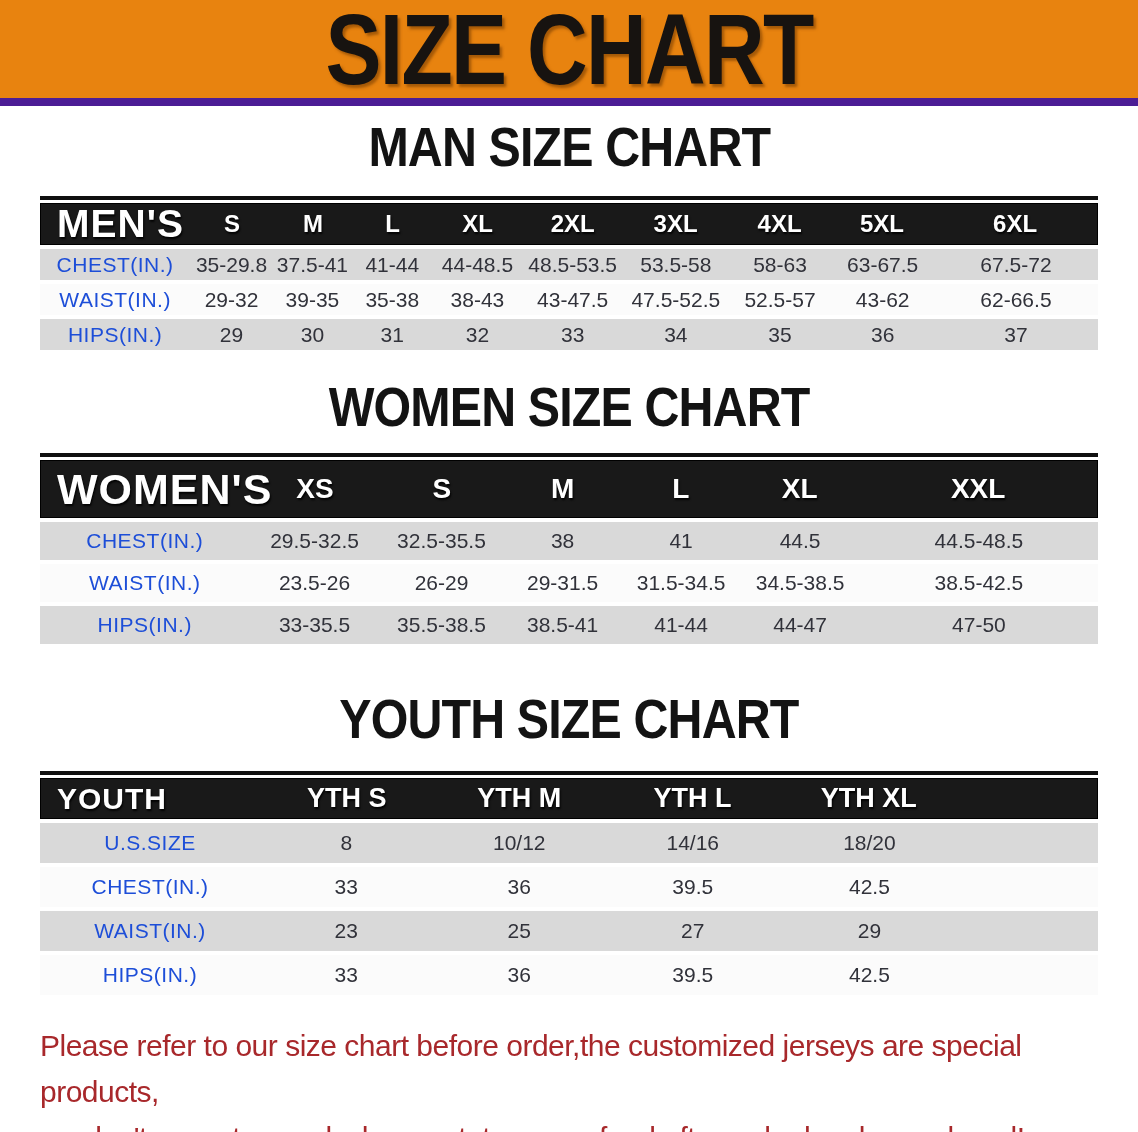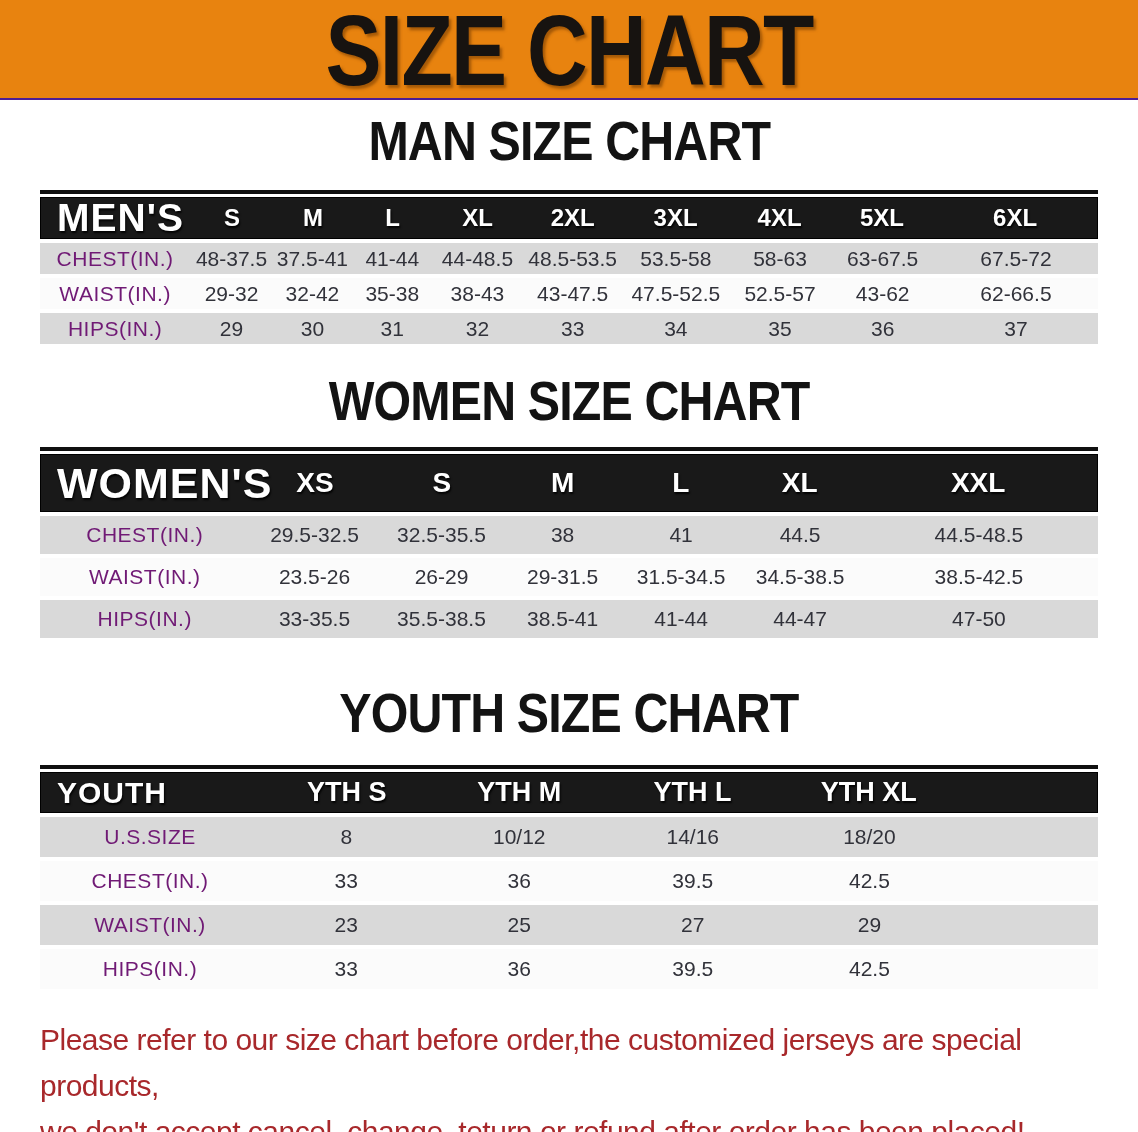--- a/index.html
+++ b/index.html
@@ -8,22 +8,22 @@
     background: #ffffff;
     font-family: "Liberation Sans", sans-serif;
     overflow: hidden;
   }
   .page { width: 1138px; height: 1132px; position: relative; }
 
   
   .banner {
     height: 98px;
     background: #E8830F;
-    border-bottom: 2px solid #4c1d95;
-    display: flex; justify-content: center;
+    border-bottom: 8px solid #4c1d95;
+    display: flex; align-items: center; justify-content: center;
   }
   .banner-title {
     font-size: 100px; font-weight: 700; line-height: 1;
     color: #171310; letter-spacing: -2px;
     transform: scale(0.84, 1.0);
     display: inline-block;
     text-shadow: 3px 3px 3px rgba(110, 55, 0, 0.55);
     white-space: nowrap;
   }
 
@@ -84,21 +84,21 @@
   .women-t .corner { font-size: 43px; }
   .youth-t .corner { font-size: 30px; }
   .size-col {
     font-weight: 600;
     text-shadow: 1px 2px 2px rgba(0,0,0,0.9);
   }
   .men-t   .size-col { font-size: 24px; }
   .women-t .size-col { font-size: 28px; }
   .youth-t .size-col { font-size: 27px; }
 
-  .rlabel { font-size: 21px; color: #701a75; letter-spacing: 0.5px; }
+  .rlabel { font-size: 21px; color: #1d4ed8; letter-spacing: 0.5px; }
   .rval   { font-size: 21px; color: #31323A; }
 
   
   .men-t .c0 { width: 14.2%; } .men-t .c1 { width: 7.8%; }
   .men-t .c2 { width: 7.5%; }  .men-t .c3 { width: 7.6%; }
   .men-t .c4 { width: 8.5%; }  .men-t .c5 { width: 9.5%; }
   .men-t .c6 { width: 10.0%; } .men-t .c7 { width: 9.7%; }
   .men-t .c8 { width: 9.7%; }  .men-t .c9 { width: 15.5%; }
 
   
@@ -142,34 +142,34 @@
       <div class="cell c3 size-col">L</div>
       <div class="cell c4 size-col">XL</div>
       <div class="cell c5 size-col">2XL</div>
       <div class="cell c6 size-col">3XL</div>
       <div class="cell c7 size-col">4XL</div>
       <div class="cell c8 size-col">5XL</div>
       <div class="cell c9 size-col">6XL</div>
     </div>
     <div class="t-row row-gray">
       <div class="cell c0 rlabel">CHEST(IN.)</div>
-      <div class="cell c1 rval">48-37.5</div>
+      <div class="cell c1 rval">35-29.8</div>
       <div class="cell c2 rval">37.5-41</div>
       <div class="cell c3 rval">41-44</div>
       <div class="cell c4 rval">44-48.5</div>
       <div class="cell c5 rval">48.5-53.5</div>
       <div class="cell c6 rval">53.5-58</div>
       <div class="cell c7 rval">58-63</div>
       <div class="cell c8 rval">63-67.5</div>
       <div class="cell c9 rval">67.5-72</div>
     </div>
     <div class="t-row row-white">
       <div class="cell c0 rlabel">WAIST(IN.)</div>
       <div class="cell c1 rval">29-32</div>
-      <div class="cell c2 rval">32-42</div>
+      <div class="cell c2 rval">39-35</div>
       <div class="cell c3 rval">35-38</div>
       <div class="cell c4 rval">38-43</div>
       <div class="cell c5 rval">43-47.5</div>
       <div class="cell c6 rval">47.5-52.5</div>
       <div class="cell c7 rval">52.5-57</div>
       <div class="cell c8 rval">43-62</div>
       <div class="cell c9 rval">62-66.5</div>
     </div>
     <div class="t-row row-gray">
       <div class="cell c0 rlabel">HIPS(IN.)</div>

